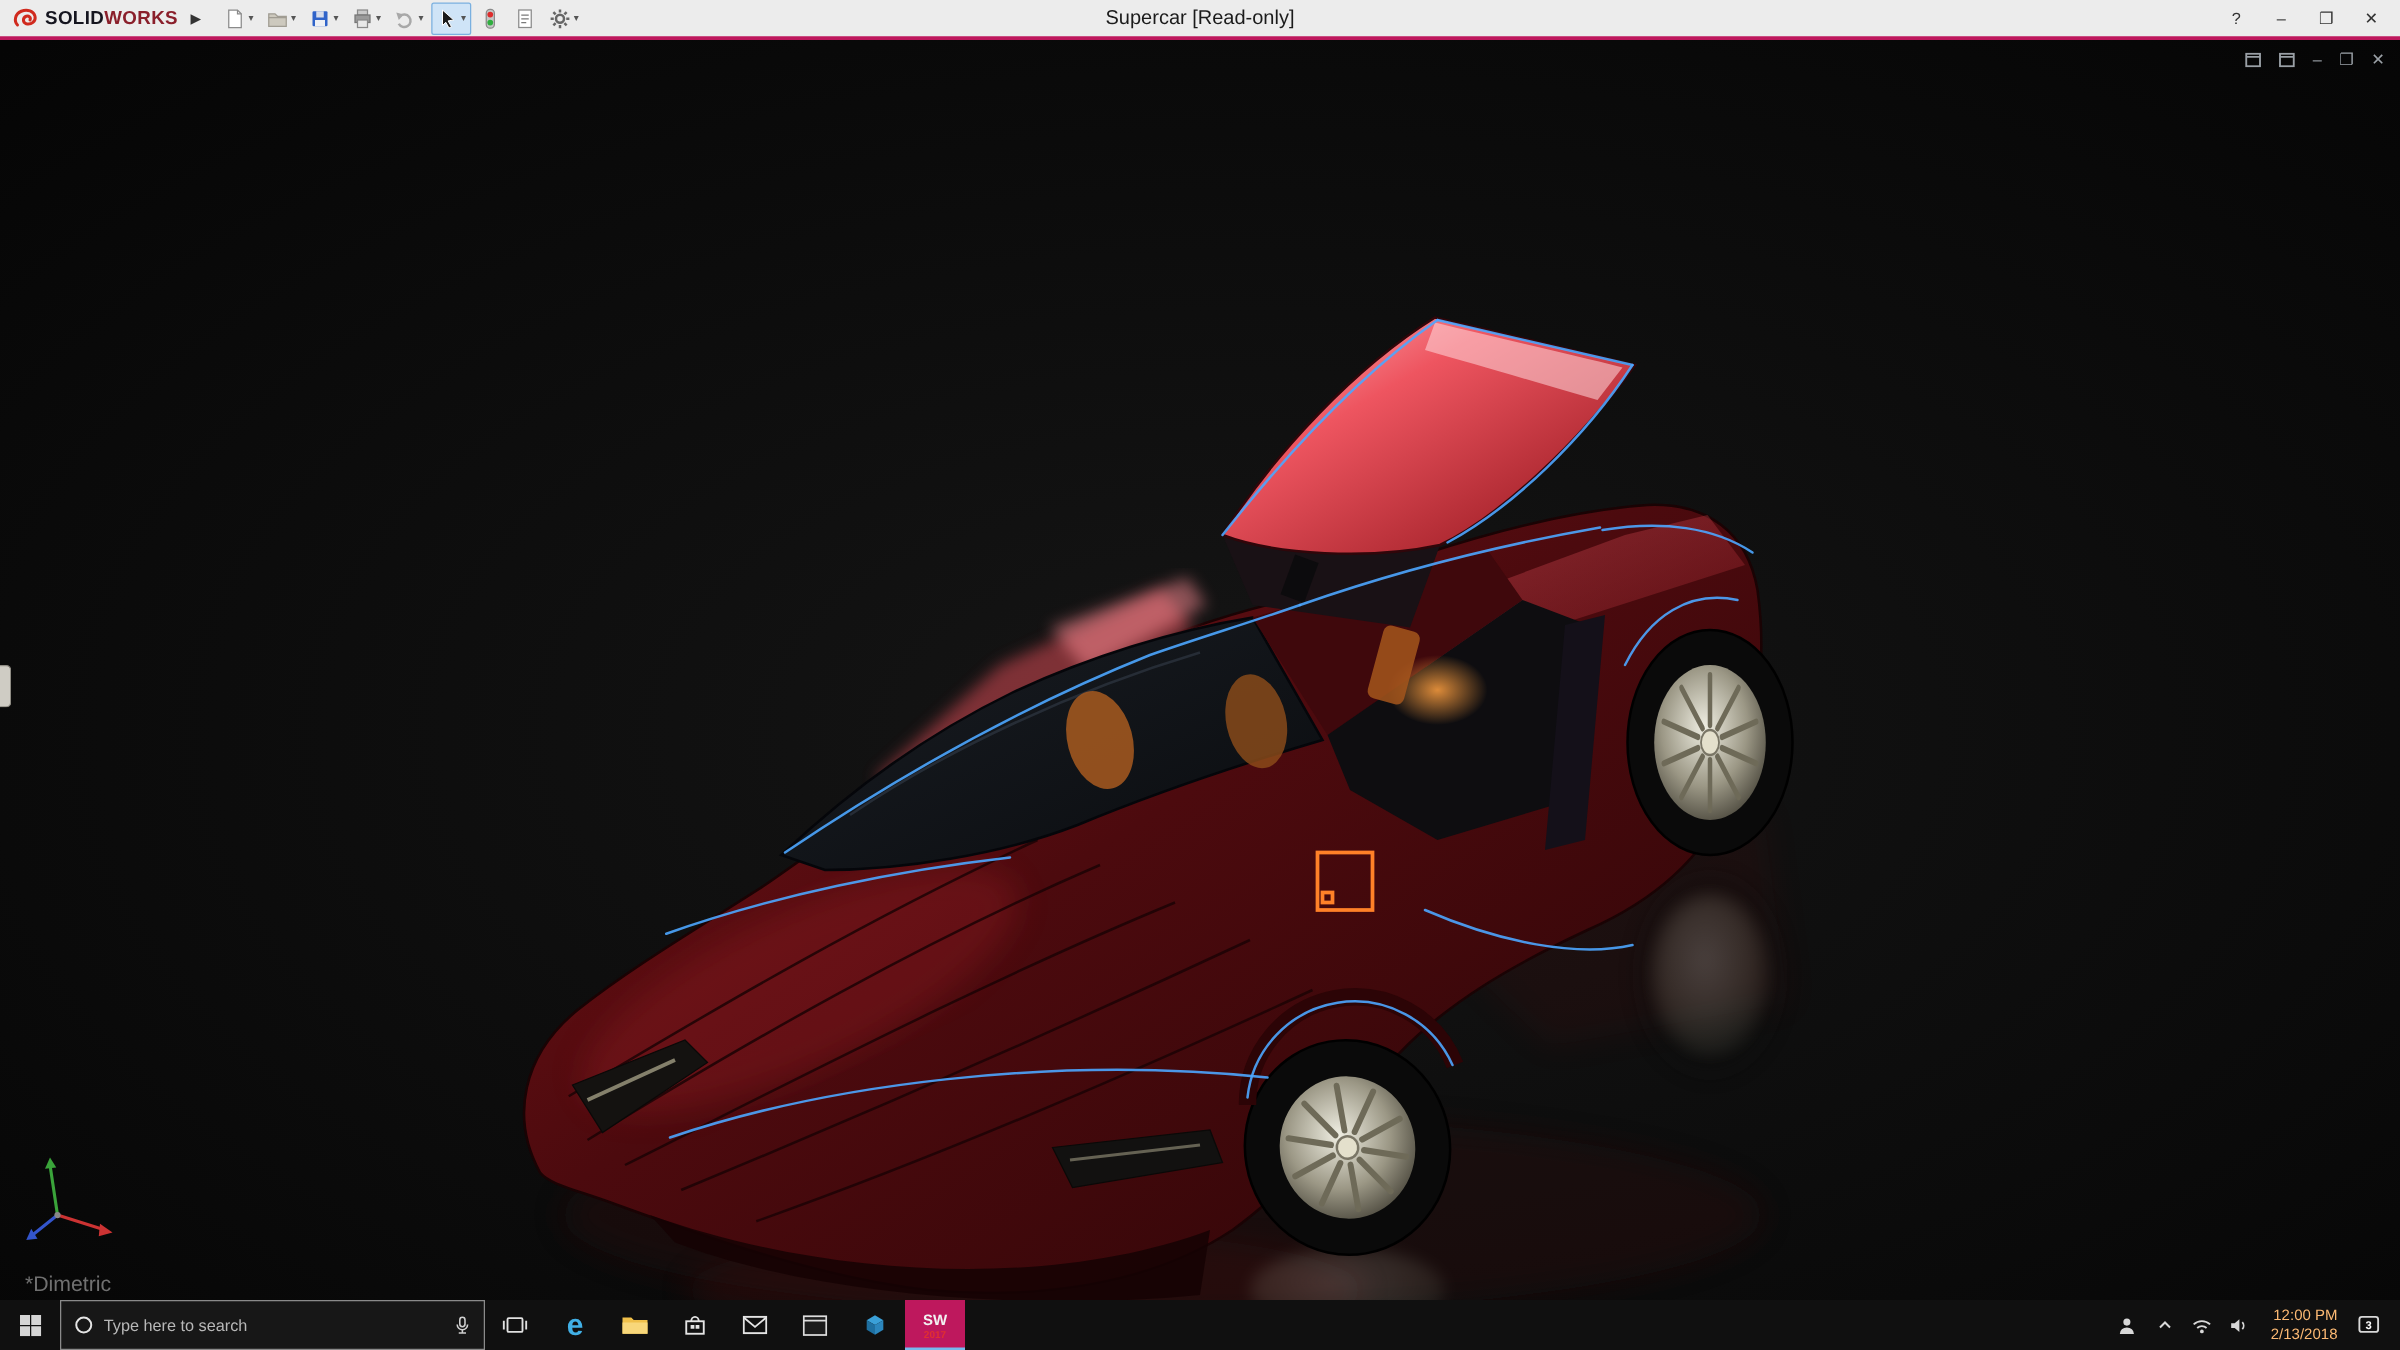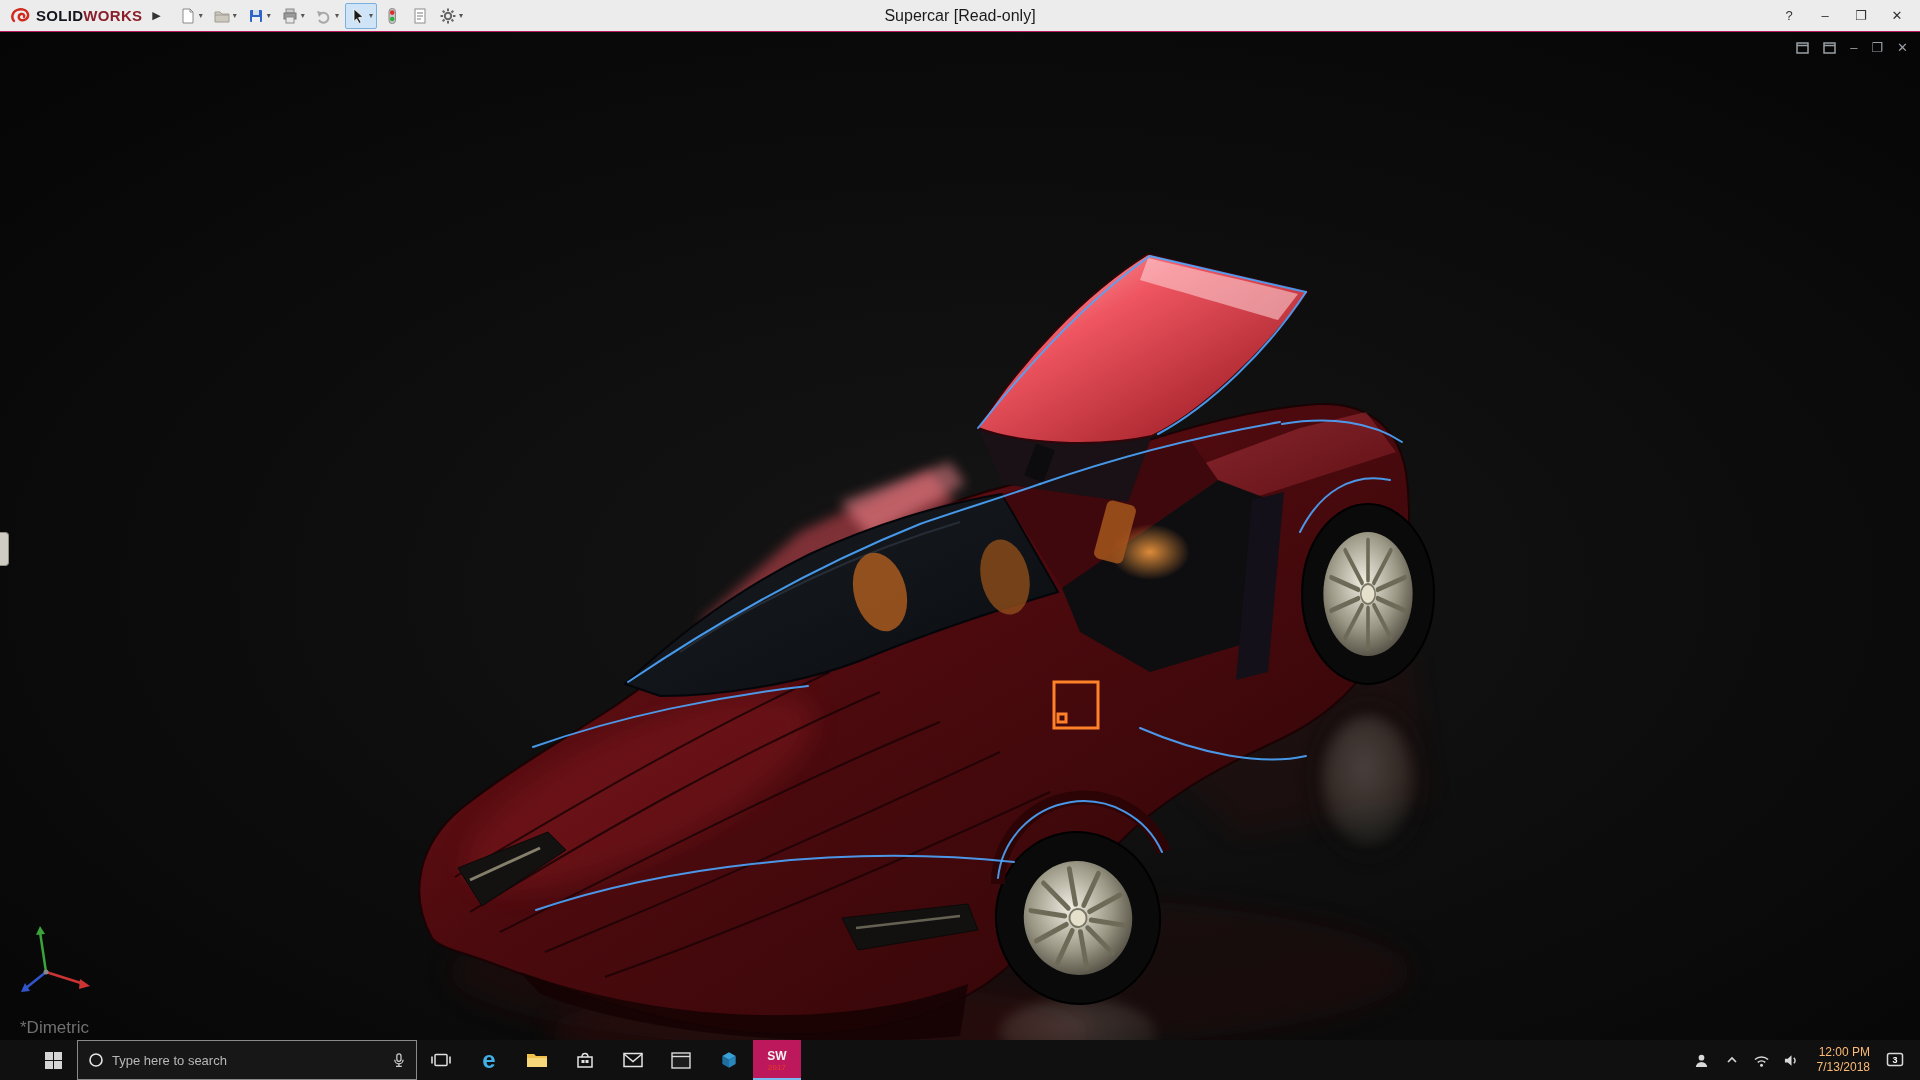--- a/index.html
+++ b/index.html
@@ -1,21 +1,21 @@
 <!DOCTYPE html>
 <html style="--edge_blue: #4da6ff; --selection_orange: #ff8128; --body_red: #6a1014; --door_highlight: #ff6670; --titlebar_bg: #ececec; --taskbar_bg: #101010; --save_blue: #2f63c9;"><head>
 <meta charset="utf-8">
 <style>
   * { margin:0; padding:0; box-sizing:border-box; }
   html,body { width:1920px; height:1080px; overflow:hidden; background:#000;
               font-family:"Liberation Sans", sans-serif; }
   .screen { width:1920px; height:1080px; display:grid; grid-template-rows:32px 1008px 40px; }
 
   
-  .titlebar { background:var(--titlebar_bg,#ececec); border-bottom:1px solid #be185d;
+  .titlebar { background:var(--titlebar_bg,#ececec); border-bottom:3px solid #be185d;
               display:flex; align-items:center; position:relative; padding:0 6px; }
   .brand { display:flex; align-items:center; gap:4px; padding:0 4px; }
   .brand-text { font-size:15px; letter-spacing:.3px; }
   .brand-solid { font-weight:bold; color:#15151f; }
   .brand-works { font-weight:bold; color:#8a1f2b; }
   .menu-expand { border:none; background:transparent; font-size:11px; color:#333; cursor:pointer;
                  padding:4px 6px; }
   .toolbar { display:flex; align-items:center; gap:2px; margin-left:8px; }
   .tb-btn { display:flex; align-items:center; gap:2px; padding:3px 3px; background:transparent;
             border:1px solid transparent; border-radius:2px; cursor:pointer; }
@@ -34,21 +34,21 @@
                display:flex; align-items:center; justify-content:center; padding:2px; }
   .view-label { position:absolute; left:20px; bottom:2px; font-size:17px; color:#707070; }
   .fm-tab { position:absolute; left:0; top:500px; width:9px; height:34px; background:#cfccc4;
             border-radius:0 4px 4px 0; border:1px solid #8f8c84; border-left:none; cursor:pointer; }
 
   .edge-sel { fill:none; stroke:var(--edge_blue,#4da6ff); stroke-width:2; opacity:.9;
               stroke-linecap:round; }
   .sel-rect { fill:none; stroke:var(--selection_orange,#ff8128); stroke-width:3; }
 
   
-  .taskbar { background:var(--taskbar_bg,#101010); display:flex; align-items:stretch;padding-left:29px; }
+  .taskbar { background:var(--taskbar_bg,#101010); display:flex; align-items:stretch; }
   .tk-btn { width:48px; display:flex; align-items:center; justify-content:center; background:transparent;
             border:none; cursor:pointer; position:relative; }
   .tk-btn.running { background:#be185d; box-shadow:inset 0 -2px 0 #76b9ed; }
   .tk-search { width:340px; margin:0; display:flex; align-items:center; gap:8px; background:#171717;
                border:1px solid #8a8a8a; padding:0 10px; }
   .tk-search input { flex:1; background:transparent; border:none; outline:none; color:#dddddd;
                      font-size:13px; font-family:"Liberation Sans",sans-serif; }
   .tk-search input::placeholder { color:#b8b8b8; }
   .tk-spacer { flex:1; }
   .tray { display:flex; align-items:center; gap:4px; padding-right:2px; }
@@ -481,21 +481,21 @@
         </svg>
       </button>
       <button class="tray-btn">
         <svg width="17" height="15" viewBox="0 0 18 16">
           <polygon points="2,6 5,6 9,2.5 9,13.5 5,10 2,10" fill="#d8d8d8"></polygon>
           <path d="M11.5,5 a4.5,4.5 0 0 1 0,6" fill="none" stroke="#d8d8d8" stroke-width="1.5"></path>
         </svg>
       </button>
       <div class="clock">
         <span>12:00 PM</span>
-        <span>7/13/2018</span>
+        <span>2/13/2018</span>
       </div>
       <button class="tray-btn">
         <svg width="18" height="17" viewBox="0 0 18 17">
           <rect x="1.5" y="1.5" width="15" height="12" rx="2" fill="none" stroke="#d8d8d8" stroke-width="1.5"></rect>
           <text x="9" y="11" text-anchor="middle" font-size="9" font-weight="bold" fill="#ffffff" font-family="Liberation Sans, sans-serif">3</text>
         </svg>
       </button>
       <div class="show-desktop"></div>
     </div>
   </div>

